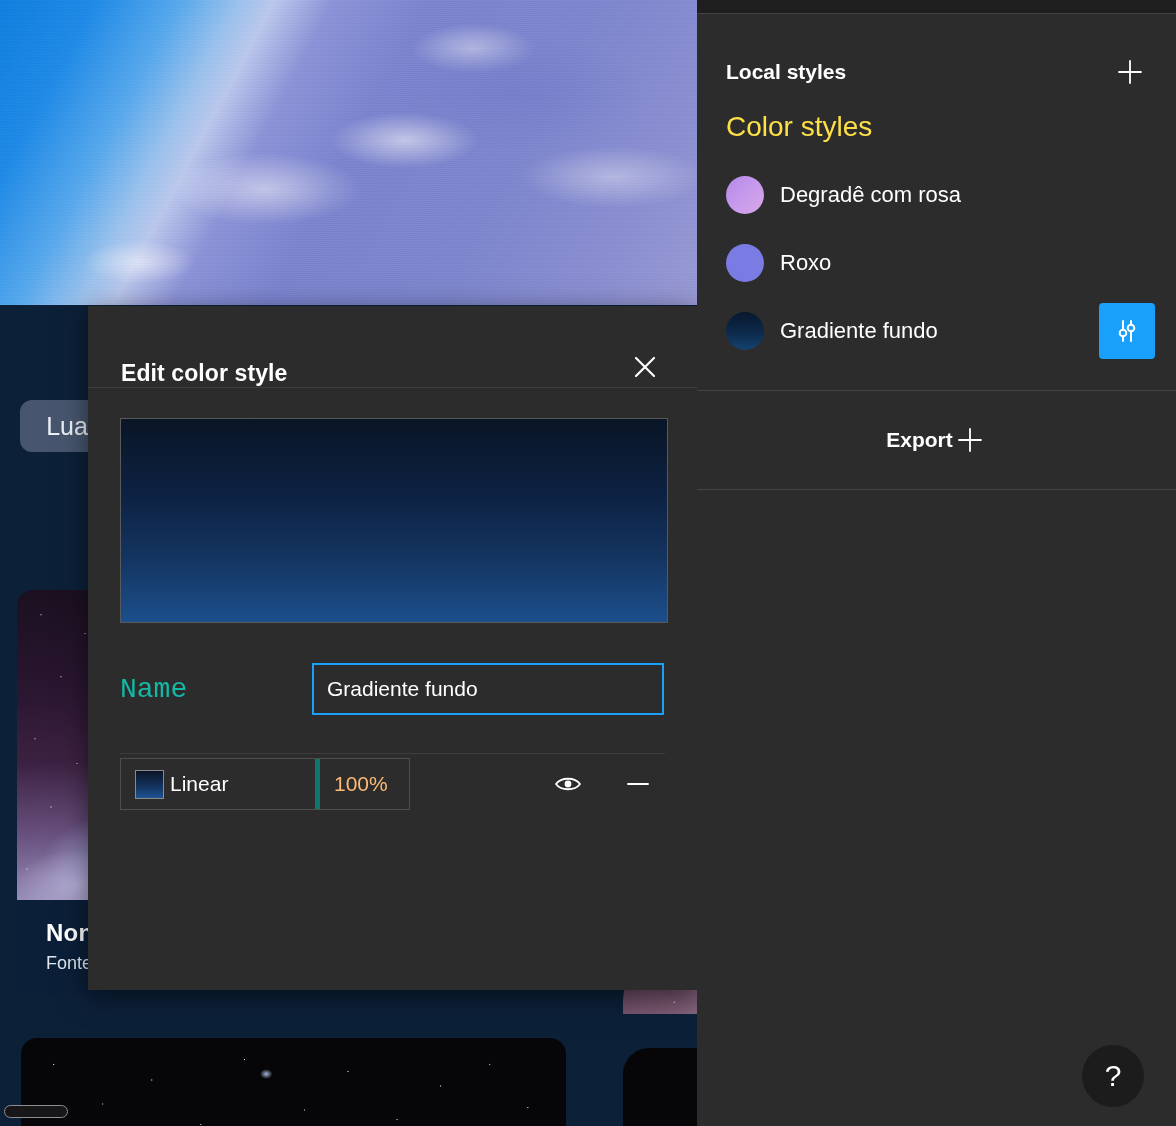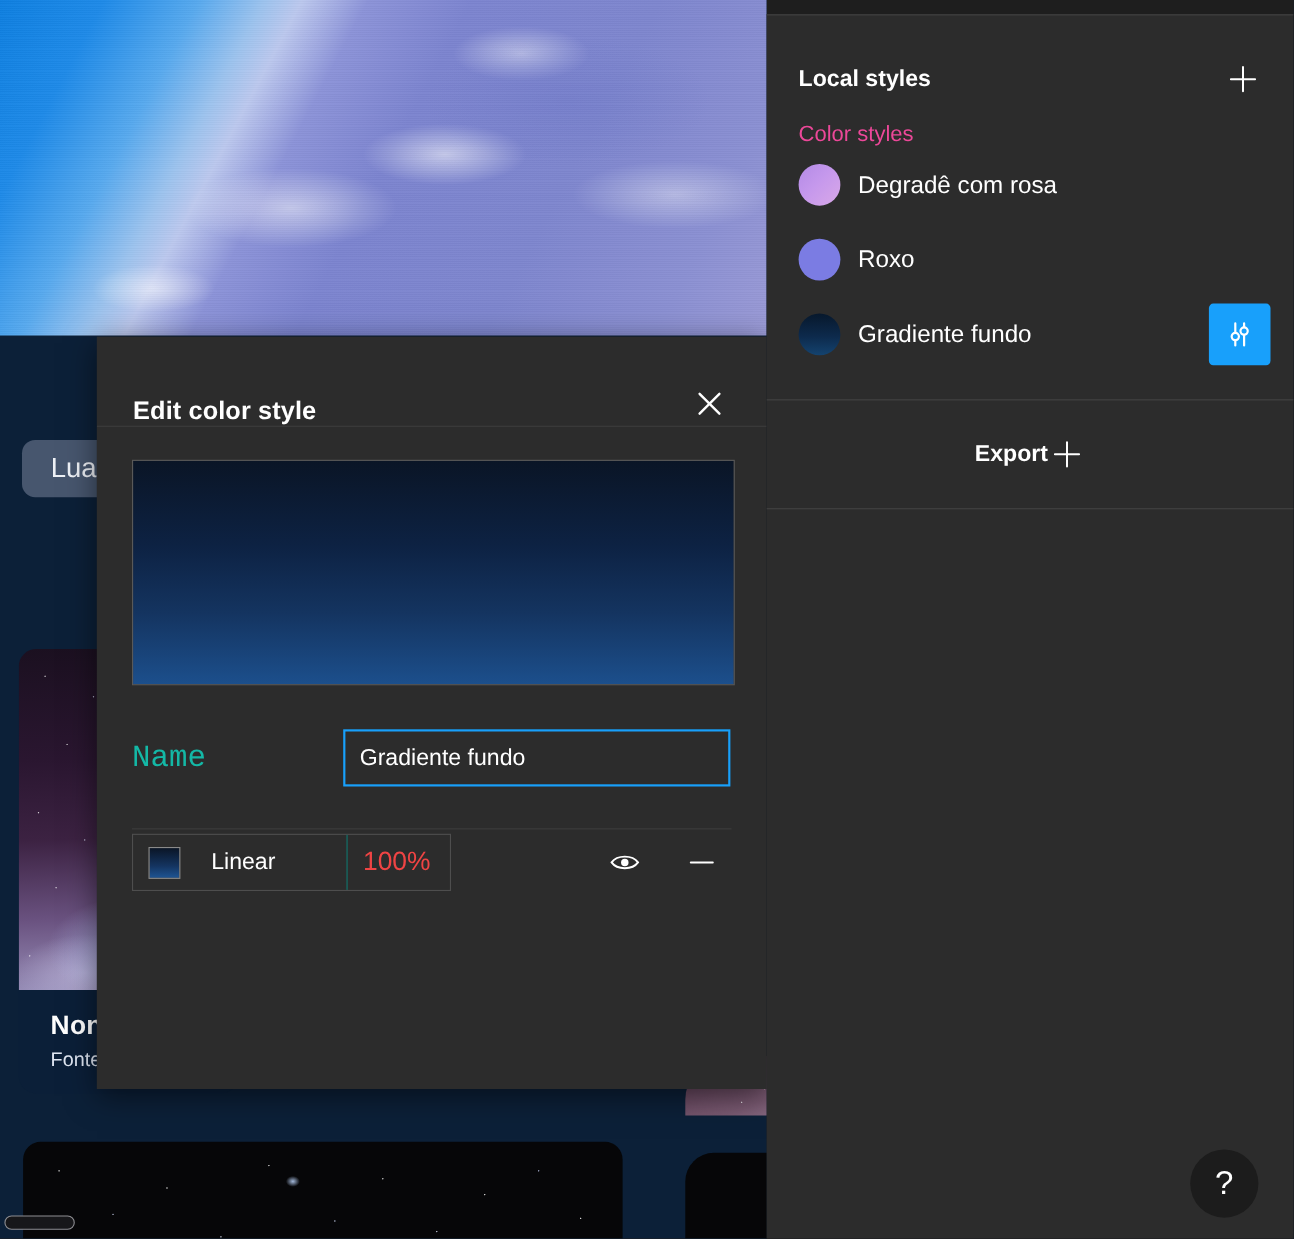--- a/index.html
+++ b/index.html
@@ -299,40 +299,40 @@
   }
   .prop-control {
     display: flex;
     align-items: center;
     height: 52px;
     border: 1px solid #4e4e4e;
   }
   .prop-type {
     display: flex;
     align-items: center;
-    gap: 28px;
+    gap: 6px;
     padding: 0 16px 0 14px;
     height: 100%;
     width: 194px;
   }
   .prop-swatch {
     width: 29px; height: 29px;
     border: 1px solid #8a8a8a;
     background: linear-gradient(180deg, #0a1526 0%, #143460 60%, #1e5493 100%);
     flex: none;
   }
   .prop-type-label { color: #fff; font-size: 21px; }
   .prop-opacity {
     width: 94px;
     height: 100%;
     display: flex; align-items: center;
     padding-left: 14px;
-    border-left: 1px solid #0f766e;
-    color: #ef4444;
-    font-size: 24px;
+    border-left: 5px solid #0f766e;
+    color: #fdba74;
+    font-size: 21px;
   }
   .prop-actions {
     display: flex;
     align-items: center;
     margin-left: auto;
     gap: 36px;
     padding-right: 10px;
   }
   .icon-btn {
     width: 34px; height: 34px;
@@ -357,23 +357,24 @@
     justify-content: space-between;
     height: 58px;
     margin-top: 29px;
   }
   .section-title {
     color: #fff;
     font-size: 21px;
     font-weight: bold;
   }
   .subsection-title {
-    color: #ec4899;
-    font-size: 20px;
+    color: #fde047;
+    font-size: 28px;
     margin-top: 10px;
+    margin-bottom: 18px;
   }
 
   .style-row {
     display: flex;
     align-items: center;
     height: 68px;
     position: relative;
   }
   .style-dot {
     width: 38px; height: 38px;

